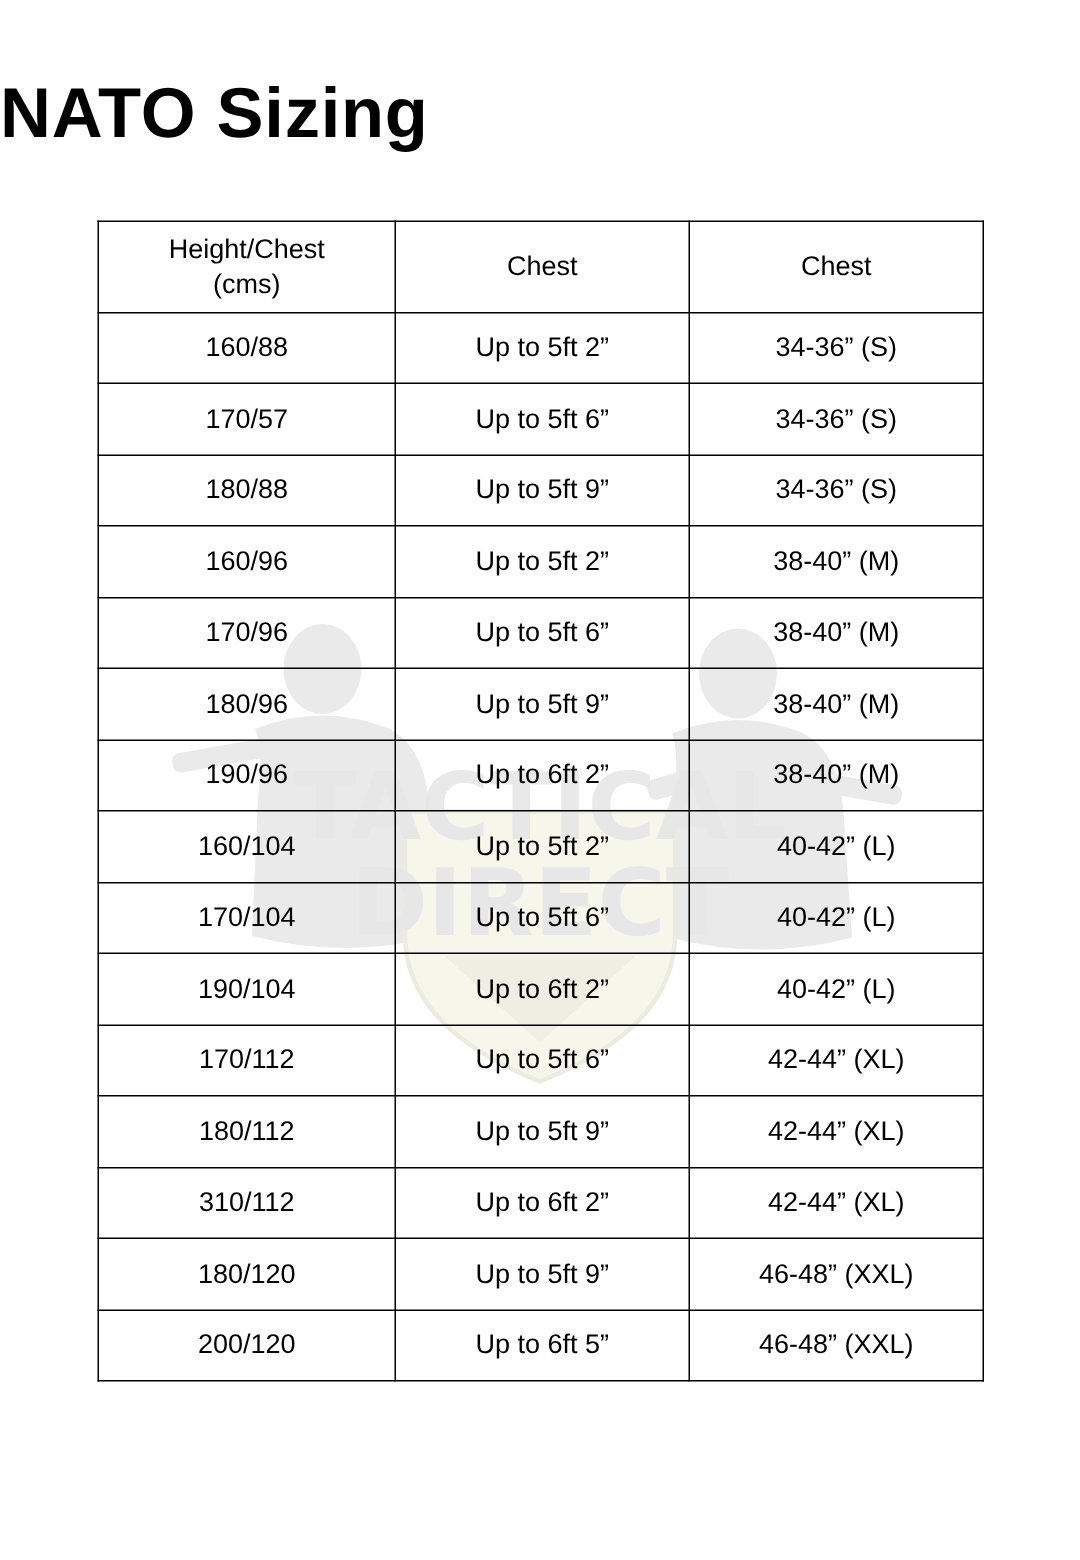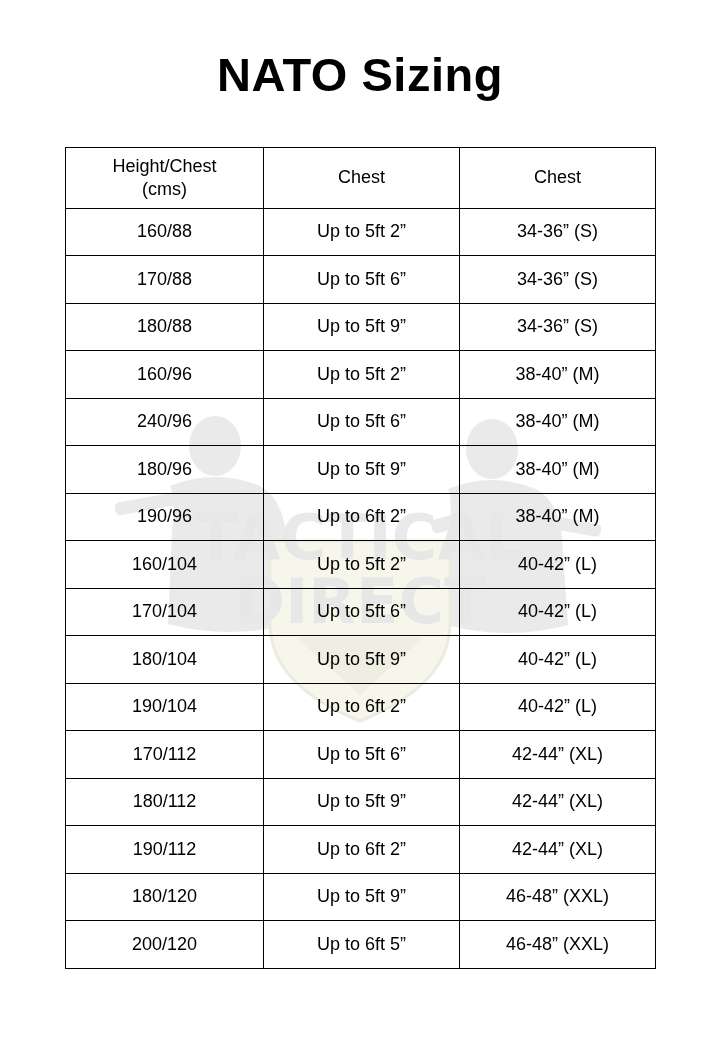--- a/index.html
+++ b/index.html
@@ -32,21 +32,21 @@
     width: 520px;
     height: 400px;
     pointer-events: none;
     z-index: 0;
     opacity: 0.55;
   }
 
   .page-title {
     position: relative;
     z-index: 2;
-    text-align: center;
+    text-align: left;
     font-size: 47px;
     font-weight: bold;
     letter-spacing: 0.5px;
     padding-top: 18px;
     padding-bottom: 14px;
     line-height: 1.1;
   }
 
   .table-wrap {
     position: relative;
@@ -133,36 +133,36 @@
           <th>Chest</th>
         </tr>
       </thead>
       <tbody>
         <tr>
           <td>160/88</td>
           <td>Up to 5ft 2”</td>
           <td>34-36” (S)</td>
         </tr>
         <tr>
-          <td>170/88</td>
+          <td>170/57</td>
           <td>Up to 5ft 6”</td>
           <td>34-36” (S)</td>
         </tr>
         <tr>
           <td>180/88</td>
           <td>Up to 5ft 9”</td>
           <td>34-36” (S)</td>
         </tr>
         <tr>
           <td>160/96</td>
           <td>Up to 5ft 2”</td>
           <td>38-40” (M)</td>
         </tr>
         <tr>
-          <td>240/96</td>
+          <td>170/96</td>
           <td>Up to 5ft 6”</td>
           <td>38-40” (M)</td>
         </tr>
         <tr>
           <td>180/96</td>
           <td>Up to 5ft 9”</td>
           <td>38-40” (M)</td>
         </tr>
         <tr>
           <td>190/96</td>
@@ -173,41 +173,36 @@
           <td>160/104</td>
           <td>Up to 5ft 2”</td>
           <td>40-42” (L)</td>
         </tr>
         <tr>
           <td>170/104</td>
           <td>Up to 5ft 6”</td>
           <td>40-42” (L)</td>
         </tr>
         <tr>
-          <td>180/104</td>
-          <td>Up to 5ft 9”</td>
-          <td>40-42” (L)</td>
-        </tr>
-        <tr>
           <td>190/104</td>
           <td>Up to 6ft 2”</td>
           <td>40-42” (L)</td>
         </tr>
         <tr>
           <td>170/112</td>
           <td>Up to 5ft 6”</td>
           <td>42-44” (XL)</td>
         </tr>
         <tr>
           <td>180/112</td>
           <td>Up to 5ft 9”</td>
           <td>42-44” (XL)</td>
         </tr>
         <tr>
-          <td>190/112</td>
+          <td>310/112</td>
           <td>Up to 6ft 2”</td>
           <td>42-44” (XL)</td>
         </tr>
         <tr>
           <td>180/120</td>
           <td>Up to 5ft 9”</td>
           <td>46-48” (XXL)</td>
         </tr>
         <tr>
           <td>200/120</td>

